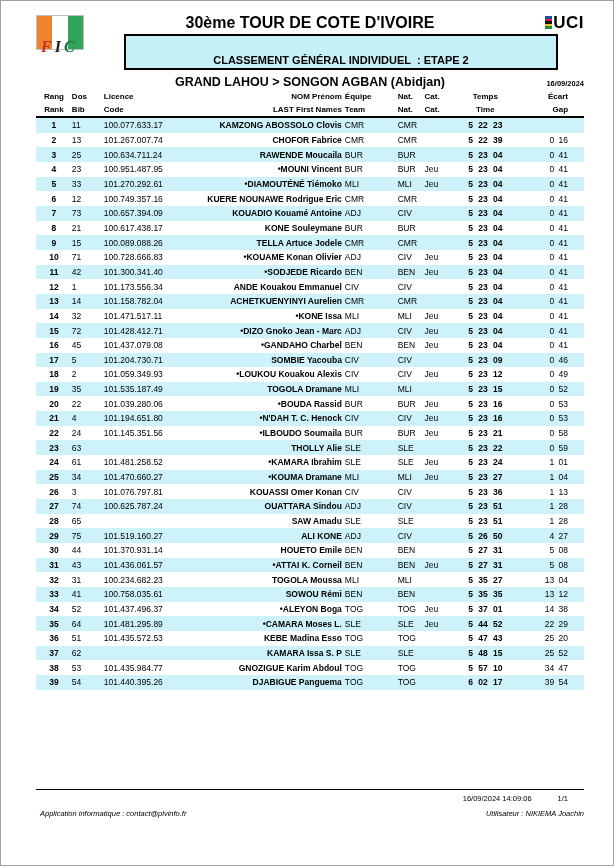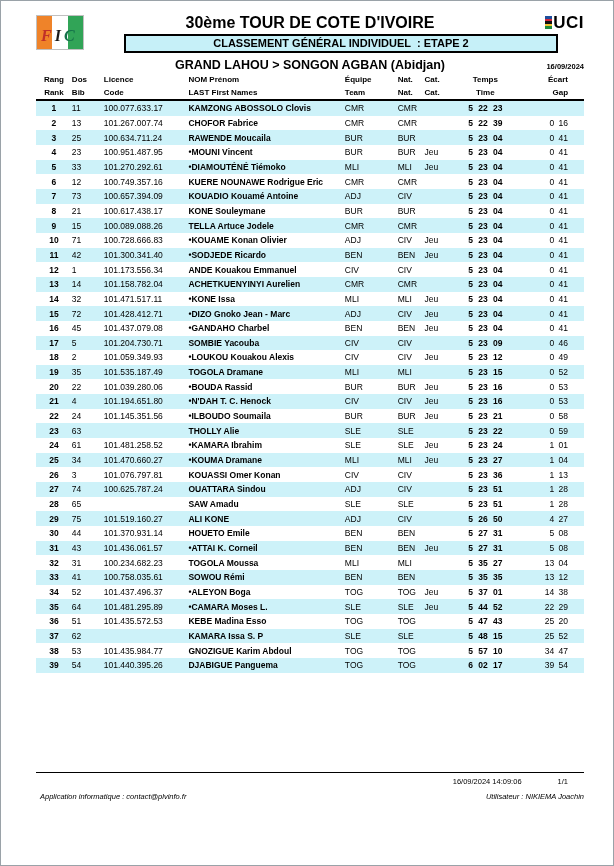--- a/index.html
+++ b/index.html
@@ -6,60 +6,60 @@
   .page{
     width:614px;height:866px;background:#fff;border:1px solid #9aa2a8;
     box-sizing:border-box;position:relative;overflow:hidden;
     font-family:"Liberation Sans", sans-serif;color:#000;margin:0 auto;
   }
   .content{padding:10px 29px 0 35px;}
   
   .hdr{position:relative;}
   .fic-logo{position:absolute;left:0;top:4px;width:46px;height:33px;border:1px solid #c0c0c0;display:flex;}
   .fic-stripe{flex:1;}
-  .fic-letters{position:absolute;left:4px;top:12px;font-family:"Liberation Serif",serif;
+  .fic-letters{position:absolute;left:4px;top:23px;font-family:"Liberation Serif",serif;
     font-style:italic;font-weight:bold;font-size:16px;letter-spacing:3px;line-height:1;}
   .fic-letters .f{color:#c03028;} .fic-letters .i{color:#1a1a1a;} .fic-letters .c{color:#15714a;}
   .uci-logo{position:absolute;right:0;top:3px;display:flex;align-items:center;}
   .uci-stripes{width:7px;height:13px;margin-right:1px;display:flex;flex-direction:column;}
   .uci-stripes div{flex:1;}
   .uci-text{font-size:17px;font-weight:800;letter-spacing:0.5px;line-height:1;}
   .title{text-align:center;font-size:16px;font-weight:bold;padding-top:3px;}
   .banner{width:434px;margin:2px 0 0 88px;border:2px solid #000;background:var(--banner,#c6f0f8);
-    text-align:center;font-weight:bold;font-size:11px;padding:1px 0 2px 0;white-space:pre;box-sizing:border-box;}
+    text-align:center;font-weight:bold;font-size:11px;padding:18px 0 2px 0;white-space:pre;box-sizing:border-box;}
   .stage-row{position:relative;margin-top:5px;height:15px;}
   .stage{text-align:center;font-weight:bold;font-size:12.5px;}
   .stage-date{position:absolute;right:0;top:4px;font-size:7.5px;font-weight:bold;}
   .stats-row{position:relative;margin-top:4px;height:13px;border-bottom:2px solid #000;font-size:8px;}
   .stats-row span{position:absolute;top:1px;white-space:nowrap;}
   .st-fed{left:0;font-weight:bold;font-size:8.5px;}
   .st-dist{left:310px;font-weight:bold;}
   .st-glab{left:368px;}
   .st-gval{left:404px;font-weight:bold;}
   .st-elab{left:458px;}
   .st-eval{left:498px;font-weight:bold;}
   
   .thead{border-bottom:2px solid #000;}
   .thr{display:flex;height:13px;align-items:center;font-size:8px;font-weight:bold;}
   .cell{white-space:nowrap;overflow:hidden;box-sizing:border-box;}
   .c-rank{width:36px;text-align:center;}
   .c-bib{width:26px;text-align:left;}
   .c-licence{width:88px;padding-left:6px;}
-  .c-name{width:157px;padding-left:3px;}
+  .c-name{width:157px;padding-left:3px;text-align:right;}
   .c-team{width:53px;padding-left:3px;}
   .c-nat{width:27px;padding-left:3px;}
   .c-cat{width:37px;padding-left:3px;}
   .c-time{width:54px;text-align:center;word-spacing:3px;}
   .c-gap{width:72px;text-align:right;padding-right:16px;word-spacing:2px;}
   .tbody .trow{display:flex;height:14.66px;align-items:center;font-size:8.5px;}
   .tbody .trow.hl{background:var(--hl,#cdf2f9);}
   .tbody .c-rank,.tbody .c-name,.tbody .c-time{font-weight:bold;}
   
   .footer-rule{margin-top:99px;border-top:1px solid #000;height:0;}
-  .footer-meta{display:flex;justify-content:flex-end;gap:36px;font-size:7.5px;margin-top:4px;padding-right:16px;}
+  .footer-meta{display:flex;justify-content:flex-end;gap:26px;font-size:7.5px;margin-top:4px;padding-right:16px;}
   .footer-info{display:flex;justify-content:space-between;font-style:italic;font-size:7.5px;margin-top:6px;padding-left:4px;}
 </style>
 </head>
 <body>
 
 <div class="page">
   <div class="content">
     <div class="hdr">
       <div class="fic-logo">
         <div class="fic-stripe" style="background:#ef8329"></div>

